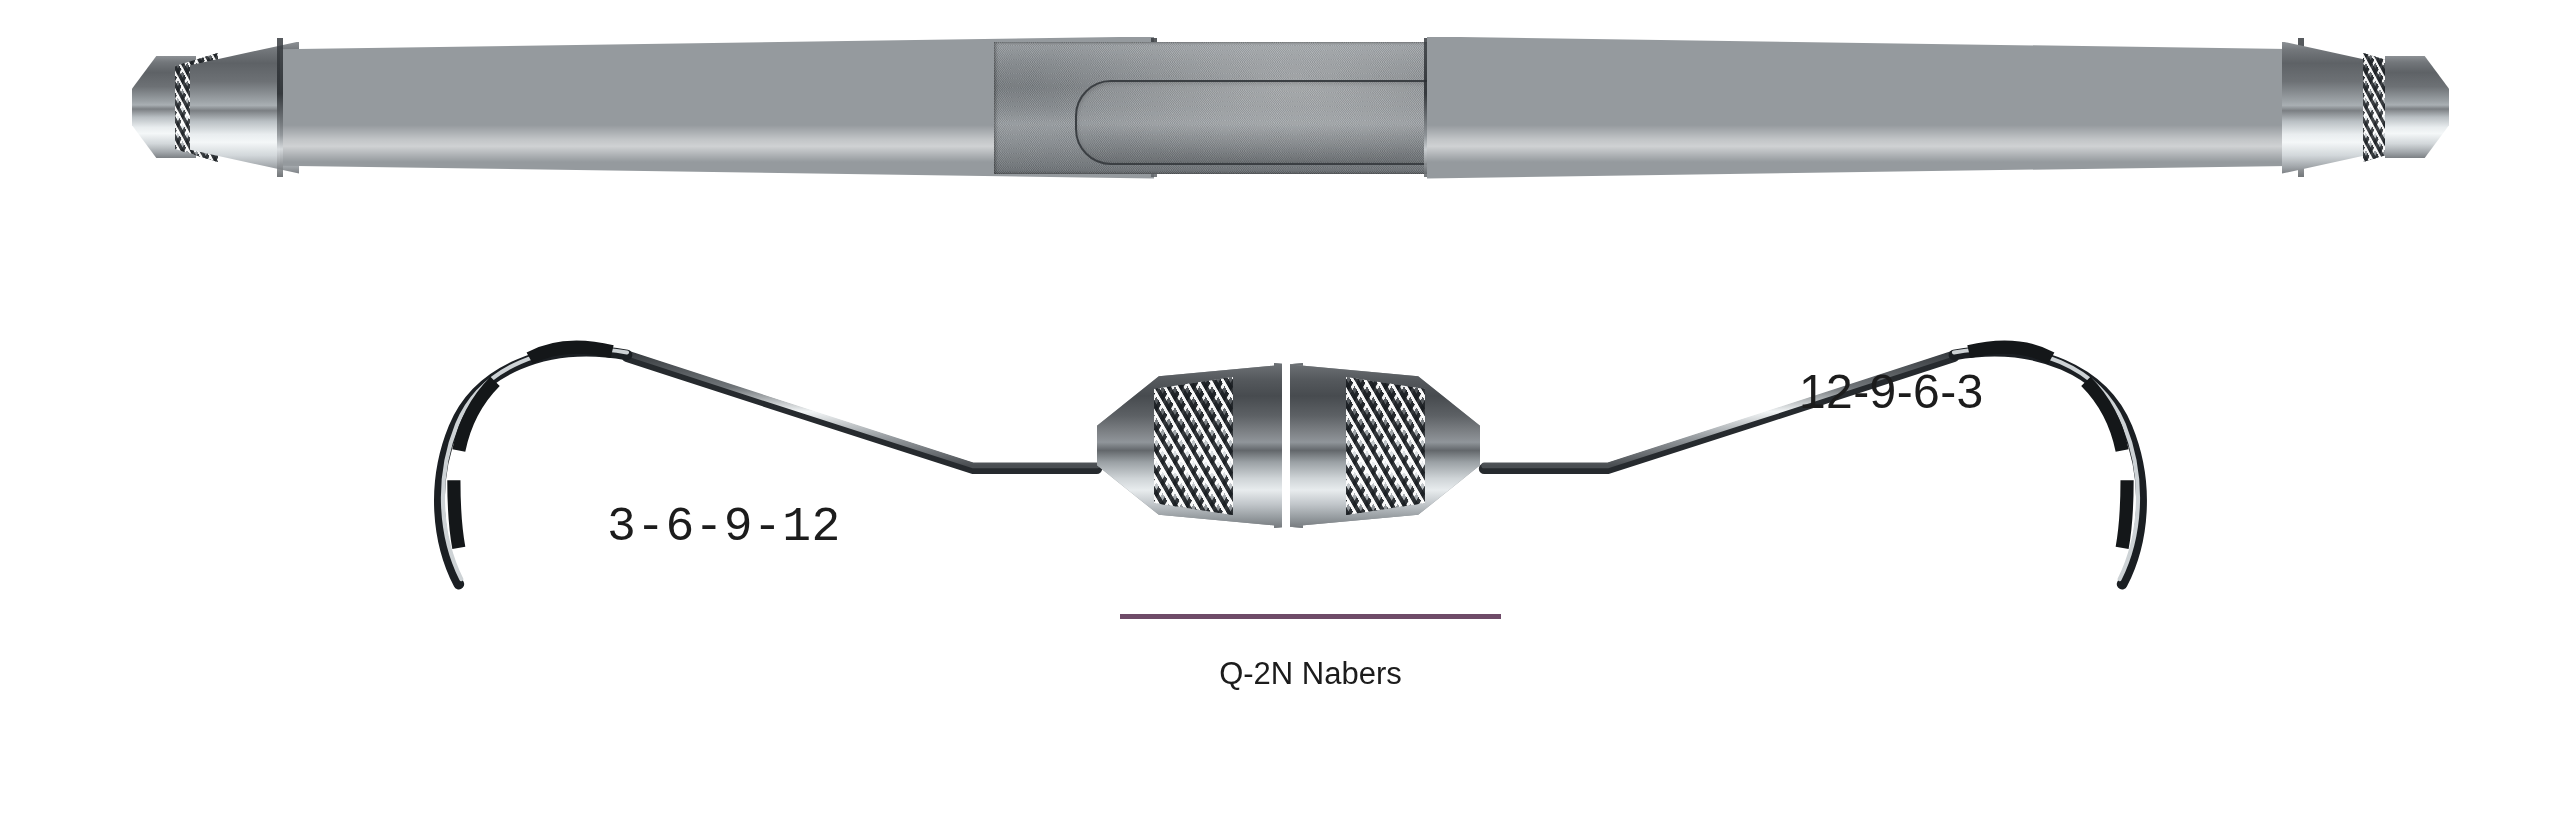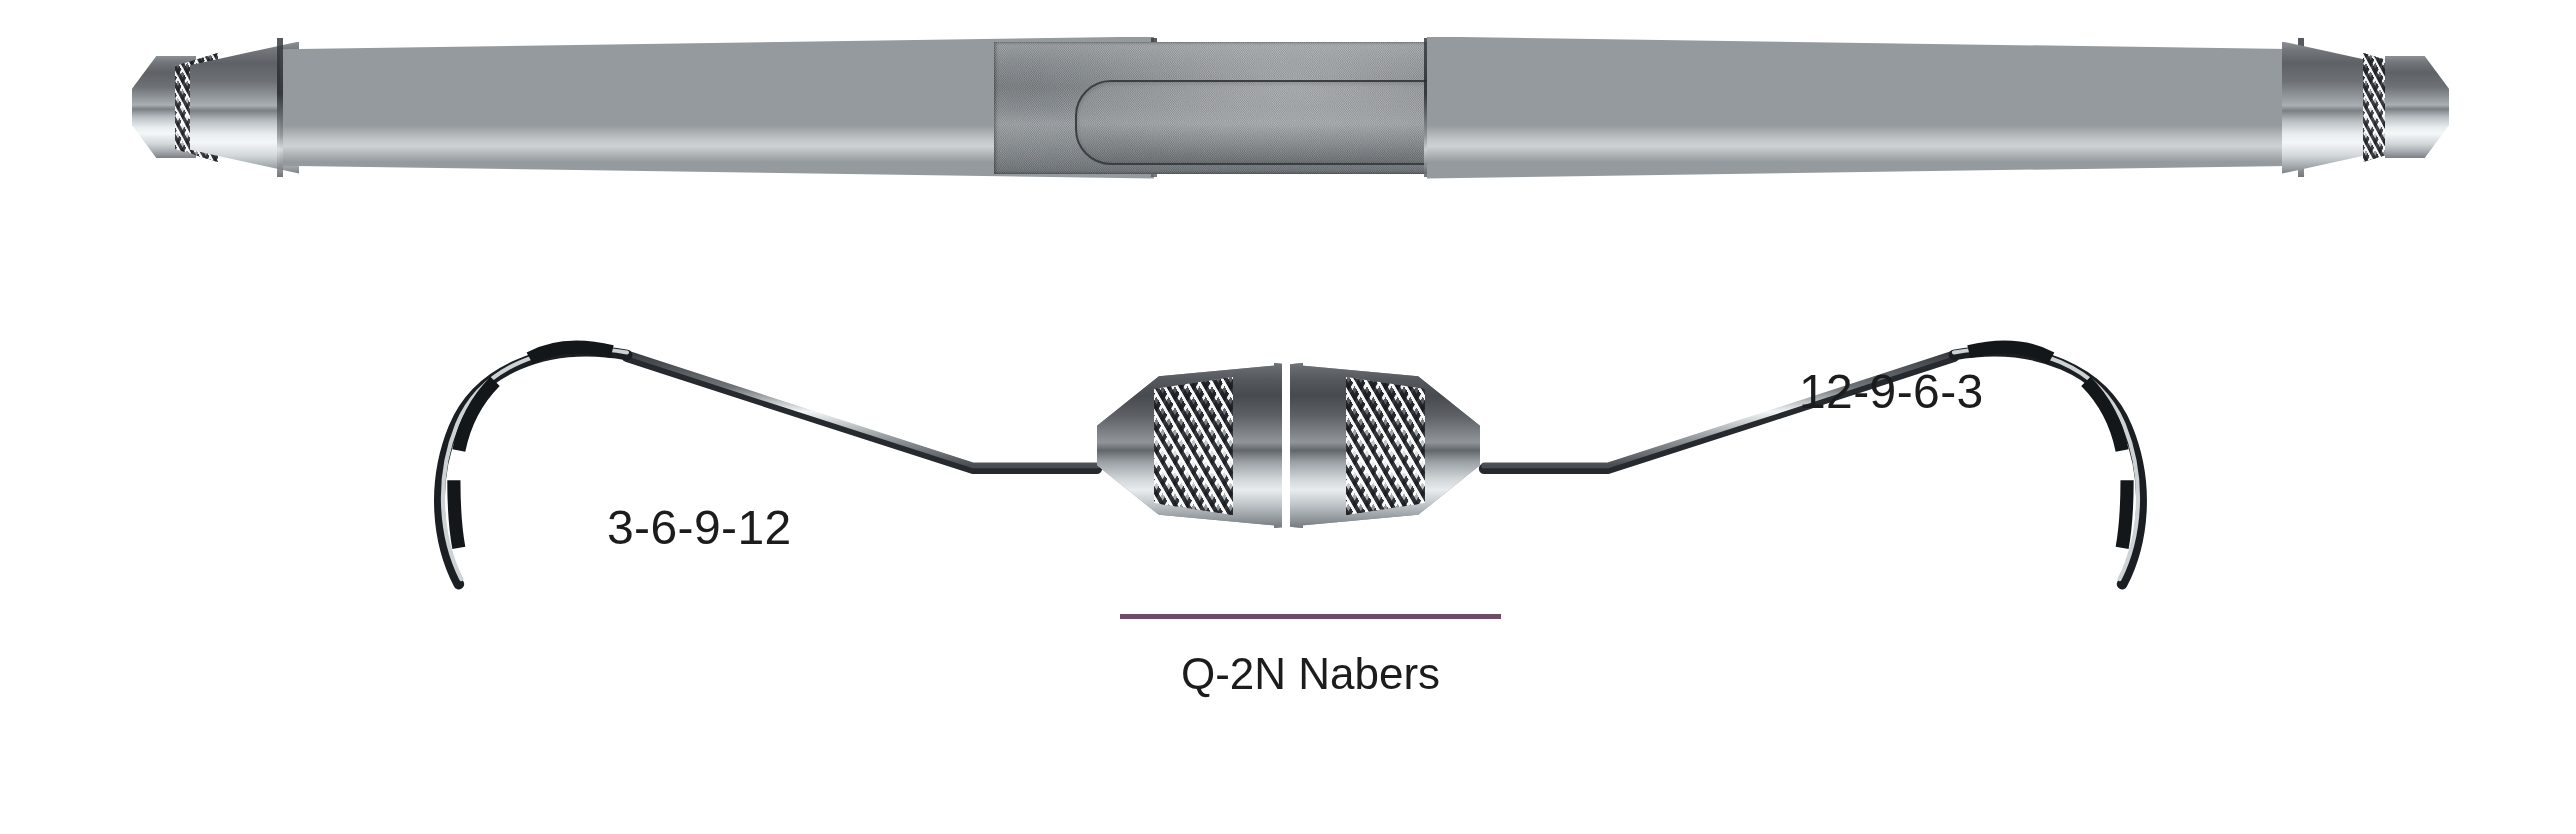--- a/index.html
+++ b/index.html
@@ -299,38 +299,38 @@
 
   
   .scale-label {
     position: absolute;
     font-size: 48px;
     color: #1c1c1c;
     letter-spacing: 0.4px;
     white-space: nowrap;
     font-family: "Liberation Sans", sans-serif;
   }
-  #scale-left  { left: 607px;  top: 500px; }
+  #scale-left  { left: 607px;  top: 500px; font-family: Liberation Mono, monospace; }
   #scale-right { left: 1799px; top: 364px; }
 
   .caption-block {
     position: absolute;
     left: 1120px;
     top: 614px;
     width: 381px;
     text-align: center;
   }
   .caption-rule {
     width: 100%;
     height: 5px;
     background: #6f4b68;
   }
   .caption-title,
   .caption-sub {
-    font-size: 44px;
+    font-size: 31px;
     line-height: 53px;
     color: #1c1c1c;
     white-space: nowrap;
     font-family: "Liberation Sans", sans-serif;
   }
   .caption-title { margin-top: 28px; }
   .caption-sub   { margin-top: 1.6px; }
 </style>
 </head>
 <body>

